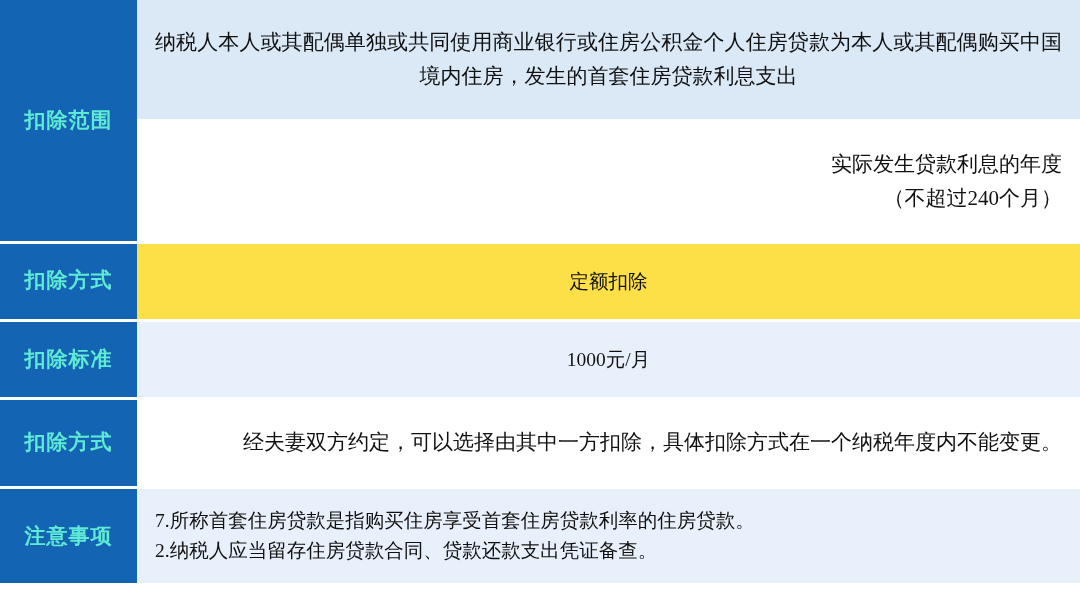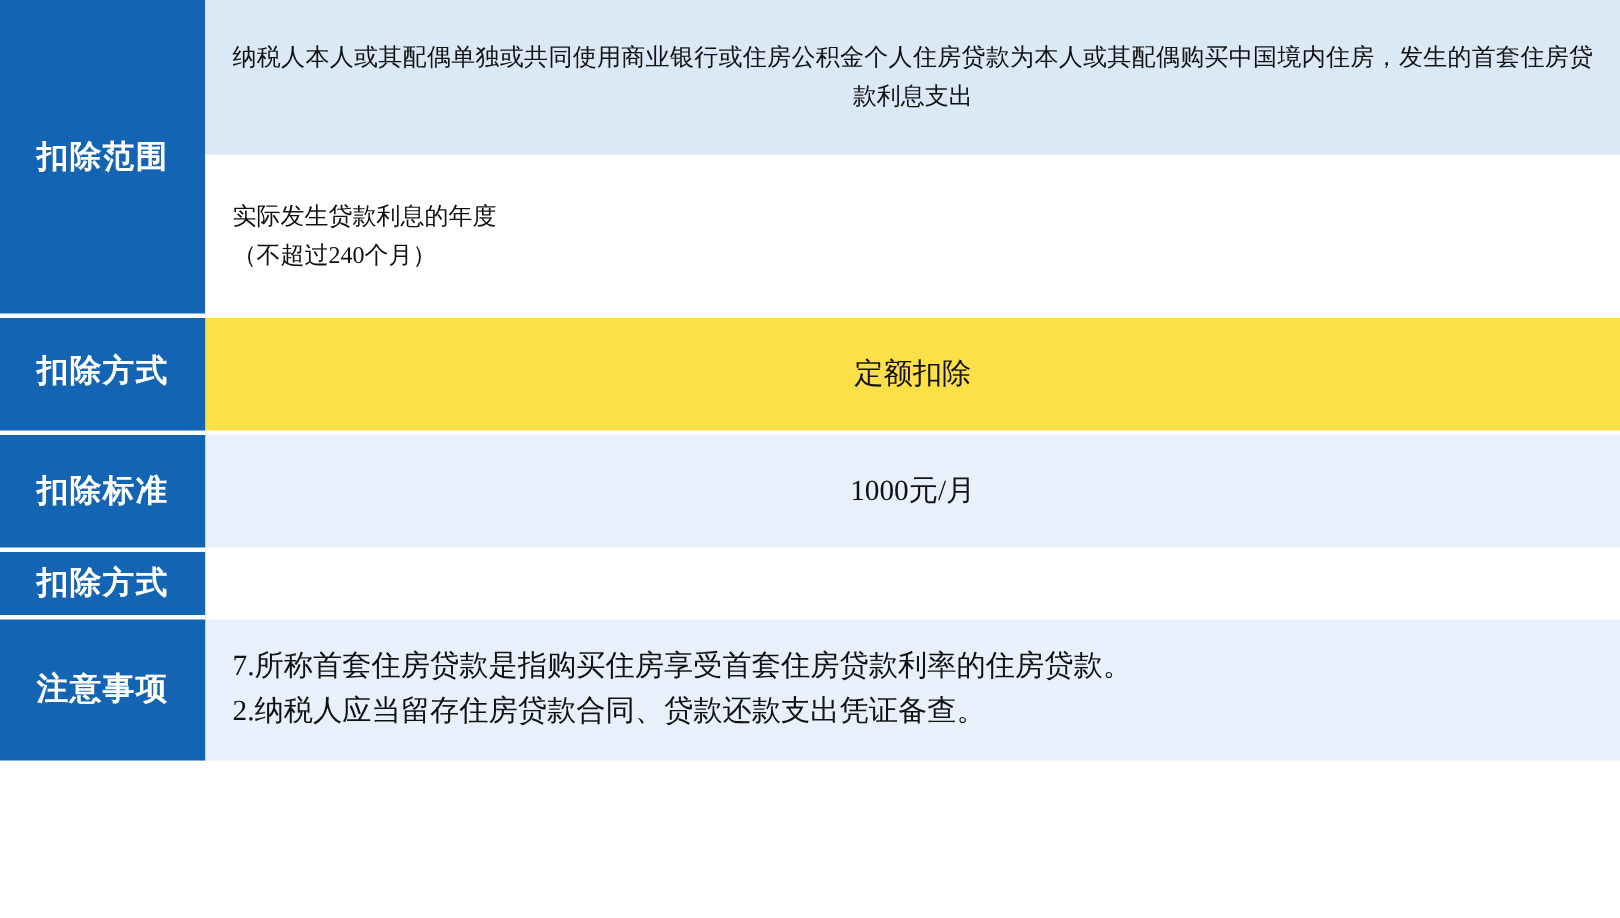--- a/index.html
+++ b/index.html
@@ -24,21 +24,21 @@
     border-collapse: collapse;
     table-layout: fixed;
   }
   td {
     vertical-align: middle;
     box-sizing: border-box;
   }
   td.label {
     width: 137px;
     background: #1464b4;
-    color: #ffffff;
+    color: #5eead4;
     text-align: center;
     font-size: 21px;
     font-weight: bold;
     letter-spacing: 1px;
     border-bottom: 3px solid #ffffff;
     padding: 6px 4px;
     line-height: 1.4;
   }
   td.label.last {
     border-bottom: none;
@@ -69,27 +69,27 @@
     text-align-last: left;
   }
   .line { display: block; }
   .nested {
     width: 100%;
     border-collapse: collapse;
     table-layout: fixed;
   }
   .nested td {
     padding: 26px 18px;
-    font-size: 16px;
+    font-size: 21px;
     line-height: 1.6;
     color: #111111;
     border-bottom: 3px solid #ffffff;
   }
   .nested tr:last-child td { border-bottom: none; }
-  .center { text-align: left; }
+  .center { text-align: right; }
 </style>
 </head>
 <body>
 
 <div class="doc">
   <table class="spec">
     <tbody>
 
       <tr>
         <td class="label">扣除范围</td>
@@ -118,20 +118,23 @@
       <tr>
         <td class="label" style="height:78px;">扣除标准</td>
         <td class="content bg-lightblue center">1000元/月</td>
       </tr>
 
       <tr>
         <td class="label">扣除方式</td>
         <td class="content bg-white" style="padding:0;">
           <table class="nested">
             <tbody>
+              <tr>
+                <td class="bg-white center" style="height:80px;">经夫妻双方约定，可以选择由其中一方扣除，具体扣除方式在一个纳税年度内不能变更。</td>
+              </tr>
             </tbody>
           </table>
         </td>
       </tr>
 
       <tr>
         <td class="label last" style="height:96px;">注意事项</td>
         <td class="content last bg-lightblue left">
           <span class="line">7.所称首套住房贷款是指购买住房享受首套住房贷款利率的住房贷款。</span>
           <span class="line">2.纳税人应当留存住房贷款合同、贷款还款支出凭证备查。</span>

